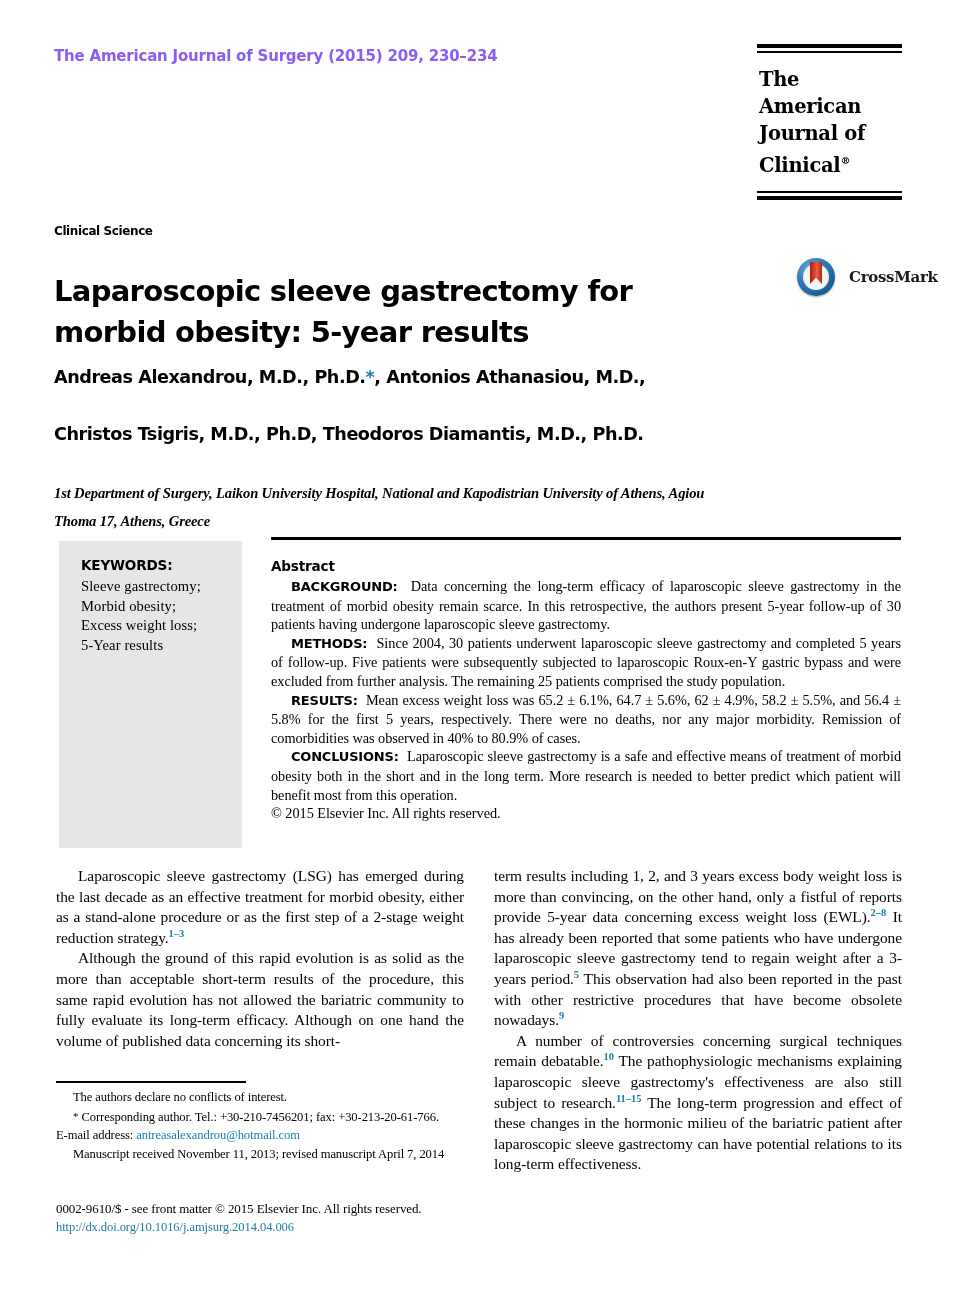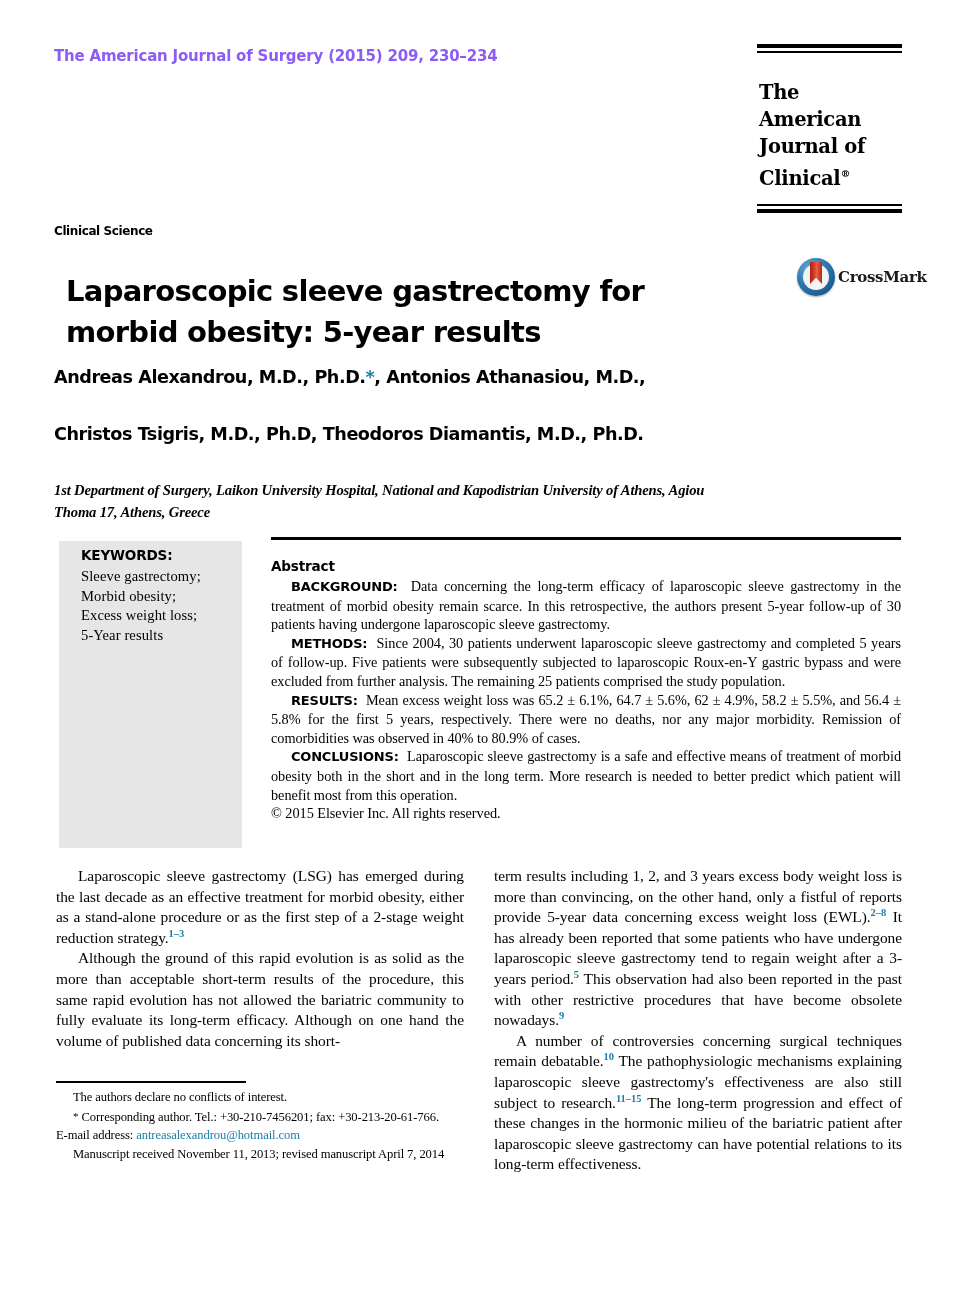--- a/index.html
+++ b/index.html
@@ -57,21 +57,21 @@
     margin-top: 3px;
   }
   .logo-rule-bottom .thin { margin-top: 0; }
   .logo-rule-bottom .thick { margin-top: 3px; }
   .logo-words {
     font-family: "DejaVu Serif", serif;
     font-weight: bold;
     font-size: 19.5px;
     line-height: 27px;
     color: #000;
-    padding: 26px 0 12px 2px;
+    padding: 13px 0 12px 2px;
     letter-spacing: -0.3px;
   }
   .logo-words .reg {
     font-size: 10px;
     vertical-align: super;
   }
 
   
   .kicker {
     position: absolute;
@@ -87,31 +87,30 @@
   .title {
     position: absolute;
     left: 54px;
     top: 252px;
     width: 650px;
     font-family: "DejaVu Sans", sans-serif;
     font-weight: bold;
     font-size: 29px;
     line-height: 41px;
     letter-spacing: -0.7px;
-    margin-left: 12px;
   }
 
   
   .crossmark {
     position: absolute;
     left: 797px;
     top: 258px;
     display: flex;
     align-items: center;
-    gap: 3px;
+    gap: 14px;
   }
   .crossmark-mark {
     width: 38px;
     height: 38px;
     border-radius: 50%;
     background: radial-gradient(circle at 34% 28%, #6aa8d8 0%, #2f7ab5 42%, #1d5f96 72%, #143f68 100%);
     position: relative;
     box-shadow: 0 1px 2px rgba(0,0,0,.35);
   }
   .crossmark-mark::before {
@@ -156,35 +155,35 @@
   
   .affiliation {
     position: absolute;
     left: 54px;
     top: 479px;
     width: 690px;
     font-family: "Liberation Serif", serif;
     font-style: italic;
     font-weight: bold;
     font-size: 14.6px;
-    line-height: 22px;
+    line-height: 28px;
     letter-spacing: -0.15px;
   }
 
   
   .keywords-box {
     position: absolute;
     left: 59px;
     top: 541px;
     width: 183px;
     height: 307px;
     background: #e6e6e6;
   }
   .keywords-inner {
-    padding: 6px 0 0 22px;
+    padding: 16px 0 0 22px;
   }
   .keywords-heading {
     font-family: "DejaVu Sans", sans-serif;
     font-weight: bold;
     font-size: 13.6px;
     letter-spacing: -0.2px;
     margin-bottom: 4px;
   }
   .keywords-list {
     font-family: "Liberation Serif", serif;
@@ -376,14 +375,18 @@
   <div class="footnote-rule"></div>
   <div class="footnote">
     <p>The authors declare no conflicts of interest.</p>
     <p><span class="star-sym">*</span>
        <span>Corresponding author. Tel.: +30-210-7456201; fax: +30-213-20-61-766.</span></p>
     <p style="text-indent:0"><span>E-mail address:</span>
        <span class="link">antreasalexandrou@hotmail.com</span></p>
     <p>Manuscript received November 11, 2013; revised manuscript April 7, 2014</p>
   </div>
 
+  <div class="bottom-matter">
+    <div>0002-9610/$ - see front matter © 2015 Elsevier Inc. All rights reserved.</div>
+    <div class="doi">http://dx.doi.org/10.1016/j.amjsurg.2014.04.006</div>
+  </div>
 
 </div>
 
 </body></html>

